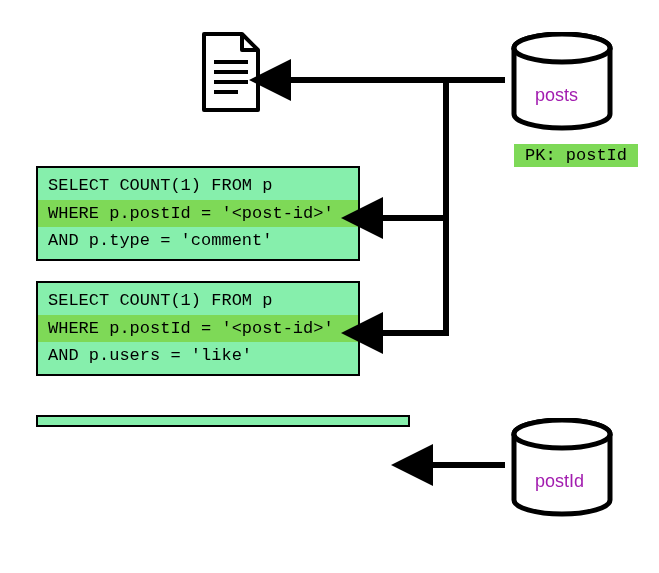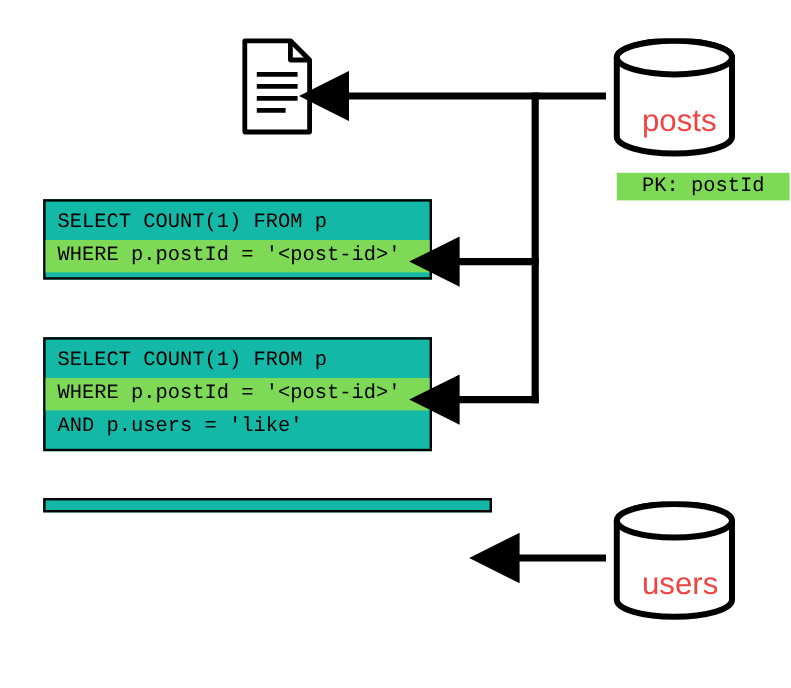--- a/index.html
+++ b/index.html
@@ -12,48 +12,48 @@
     position: relative;
   }
   .canvas {
     position: relative;
     width: 659px;
     height: 573px;
   }
   .query-box {
     position: absolute;
     border: 2px solid black;
-    background: #14b8a6;
+    background: #86efac;
     font-size: 17px;
     line-height: 1.5;
     padding: 4px 0;
   }
   .query-line {
     padding: 1px 10px;
   }
   .hl {
     background: #7ED957;
     display: block;
   }
   .db {
     position: absolute;
   }
   .db svg {
     display: block;
   }
   .db-label {
     position: absolute;
     font-family: Arial, Helvetica, sans-serif;
-    font-size: 26px;
-    color: #ef4444;
+    font-size: 18px;
+    color: #a21caf;
   }
   .pk-label {
     position: absolute;
     background: #7ED957;
-    padding: 2px 21px;
+    padding: 2px 11px;
     font-size: 17px;
   }
   .doc-icon {
     position: absolute;
   }
   .arrow {
     position: absolute;
   }
 </style>
 </head>
@@ -82,25 +82,26 @@
   <div class="db-label" style="left:535px; top:85px;">posts</div>
   <div class="pk-label" style="left:514px; top:144px;">PK: postId</div>
 
   <div class="db" style="left:508px; top:418px;">
     <svg width="108" height="100" viewBox="0 0 108 100">
       <ellipse cx="54" cy="16" rx="48" ry="14" fill="white" stroke="black" stroke-width="5"></ellipse>
       <path d="M 6 16 L 6 82 A 48 14 0 0 0 102 82 L 102 16" fill="white" stroke="black" stroke-width="5"></path>
       <ellipse cx="54" cy="16" rx="48" ry="14" fill="white" stroke="black" stroke-width="5"></ellipse>
     </svg>
   </div>
-  <div class="db-label" style="left:535px; top:471px;">users</div>
+  <div class="db-label" style="left:535px; top:471px;">postId</div>
 
   <div class="query-box" style="left:36px; top:166px; width:320px;">
     <div class="query-line">SELECT COUNT(1) FROM p</div>
     <div class="query-line hl">WHERE p.postId = '&lt;post-id&gt;'</div>
+    <div class="query-line">AND p.type = 'comment'</div>
   </div>
 
   <div class="query-box" style="left:36px; top:281px; width:320px;">
     <div class="query-line">SELECT COUNT(1) FROM p</div>
     <div class="query-line hl">WHERE p.postId = '&lt;post-id&gt;'</div>
     <div class="query-line">AND p.users = 'like'</div>
   </div>
 
   <div class="query-box" style="left:36px; top:415px; width:370px;">
   </div>

